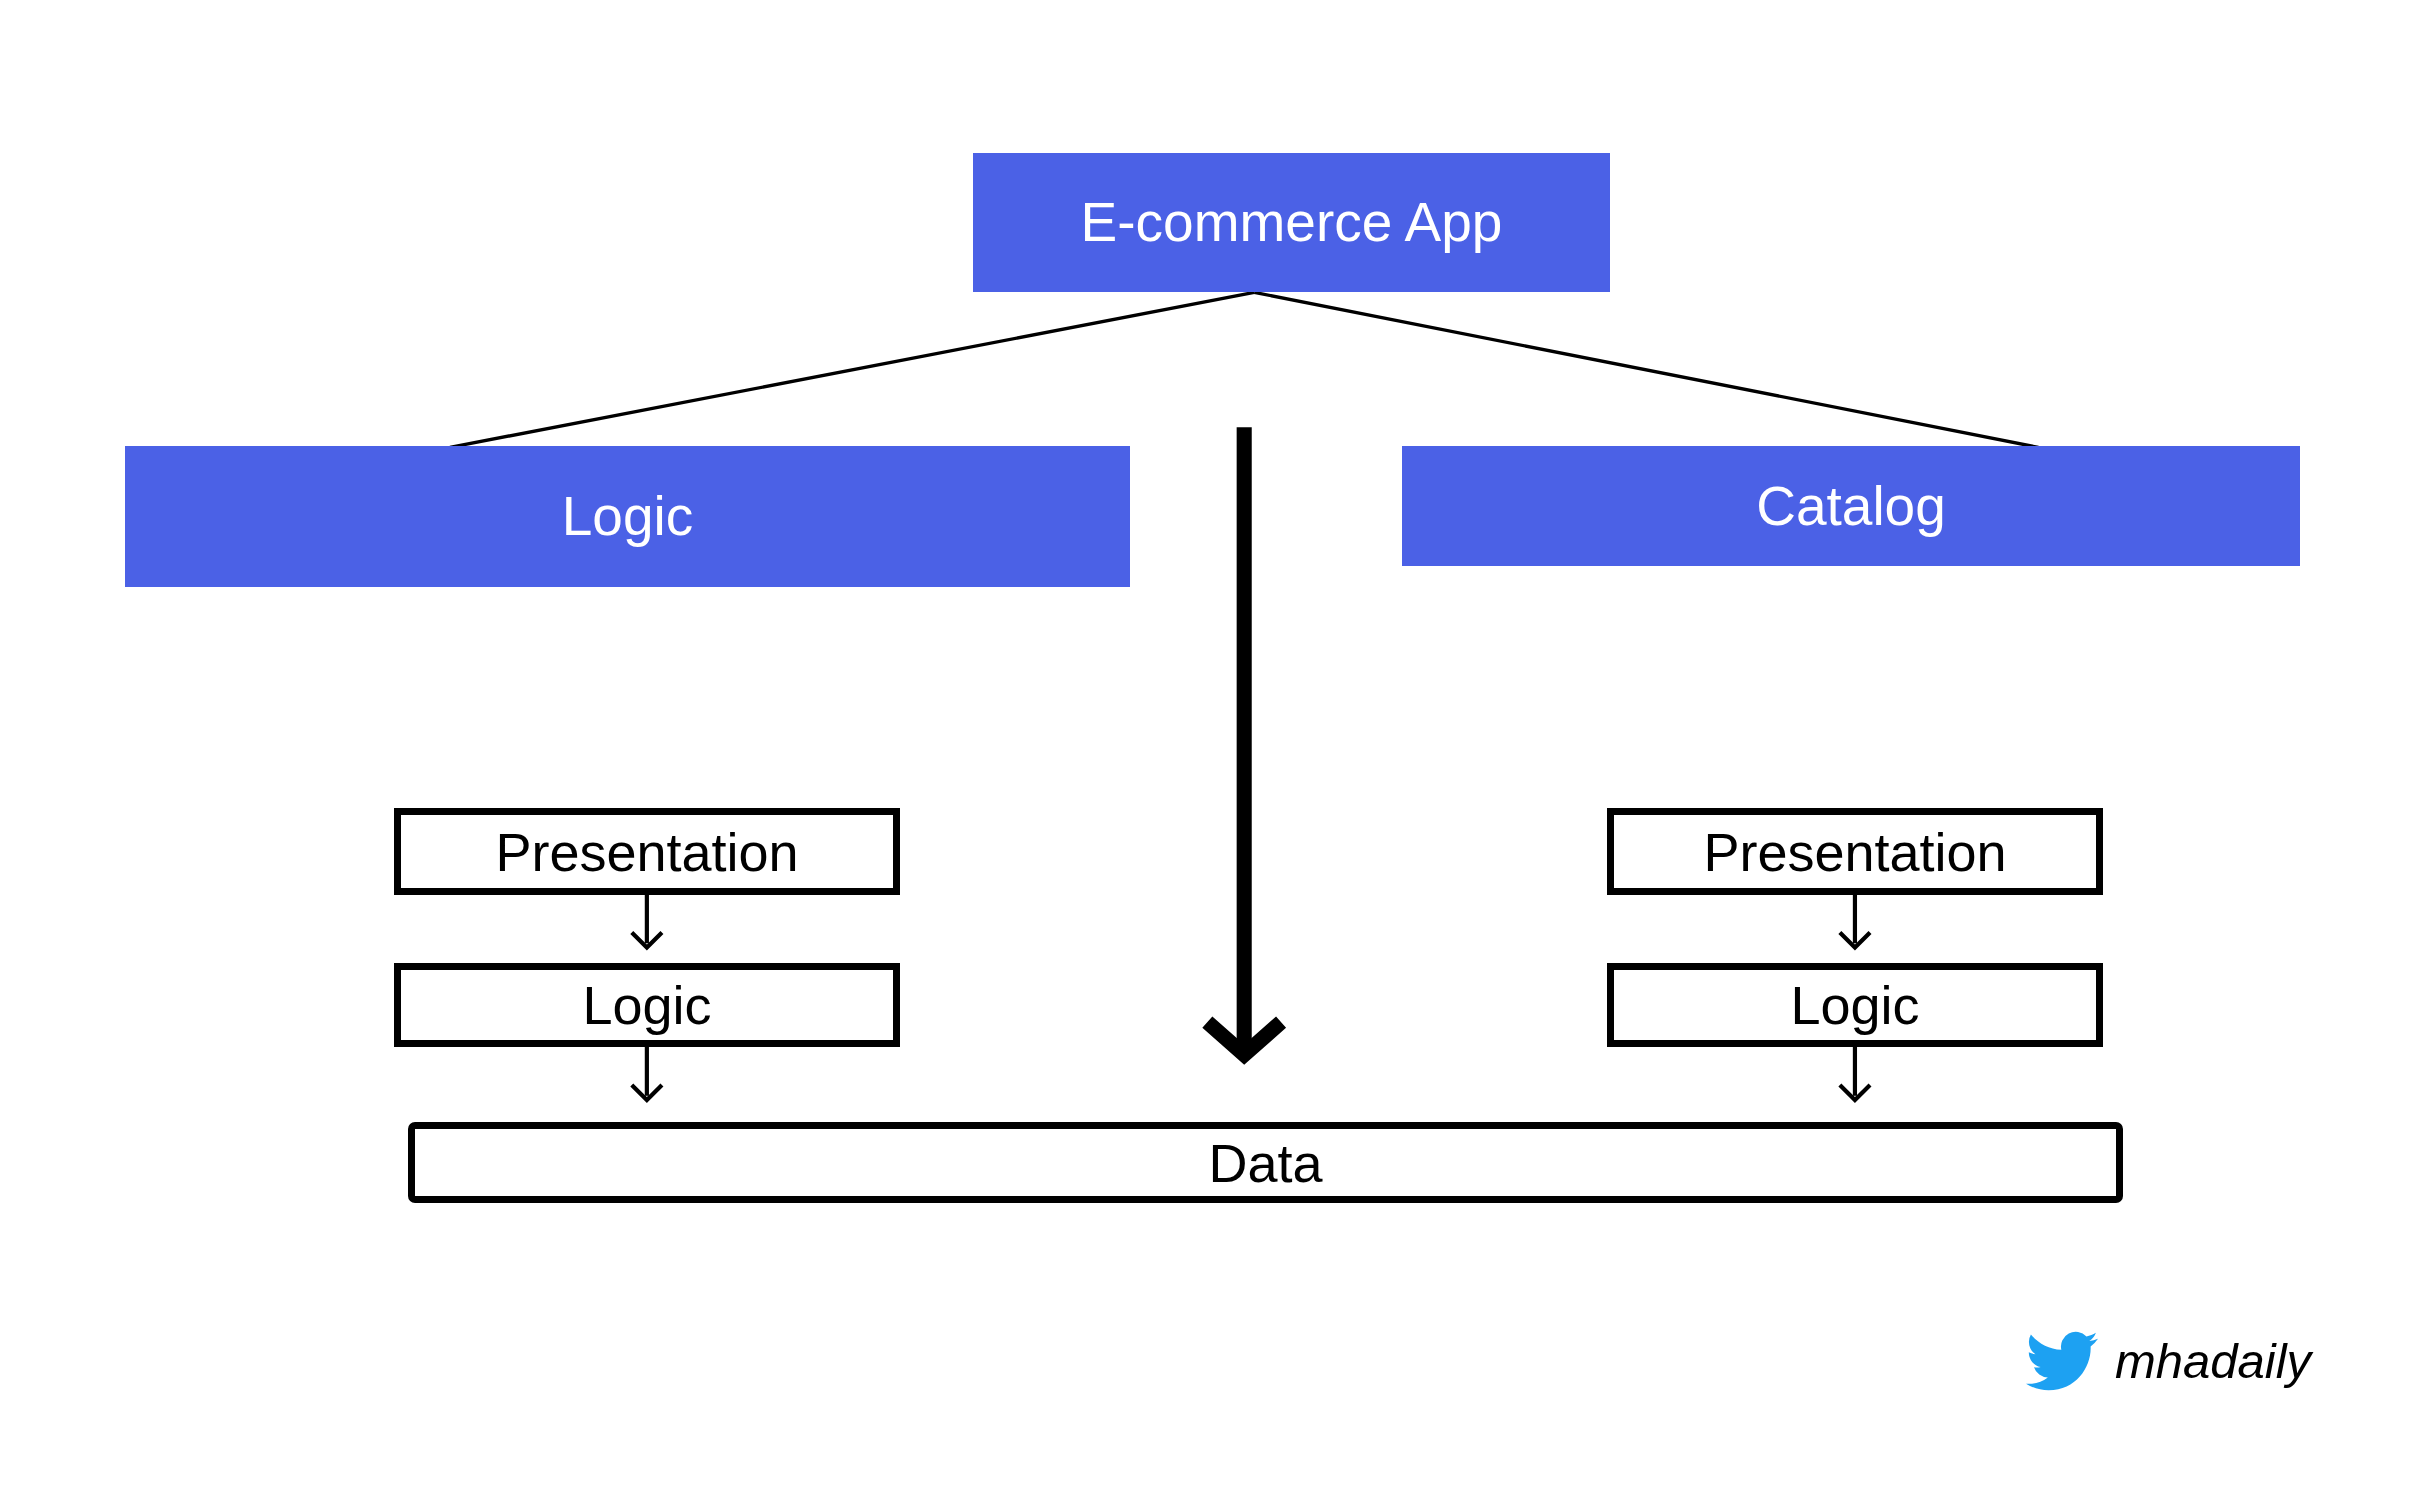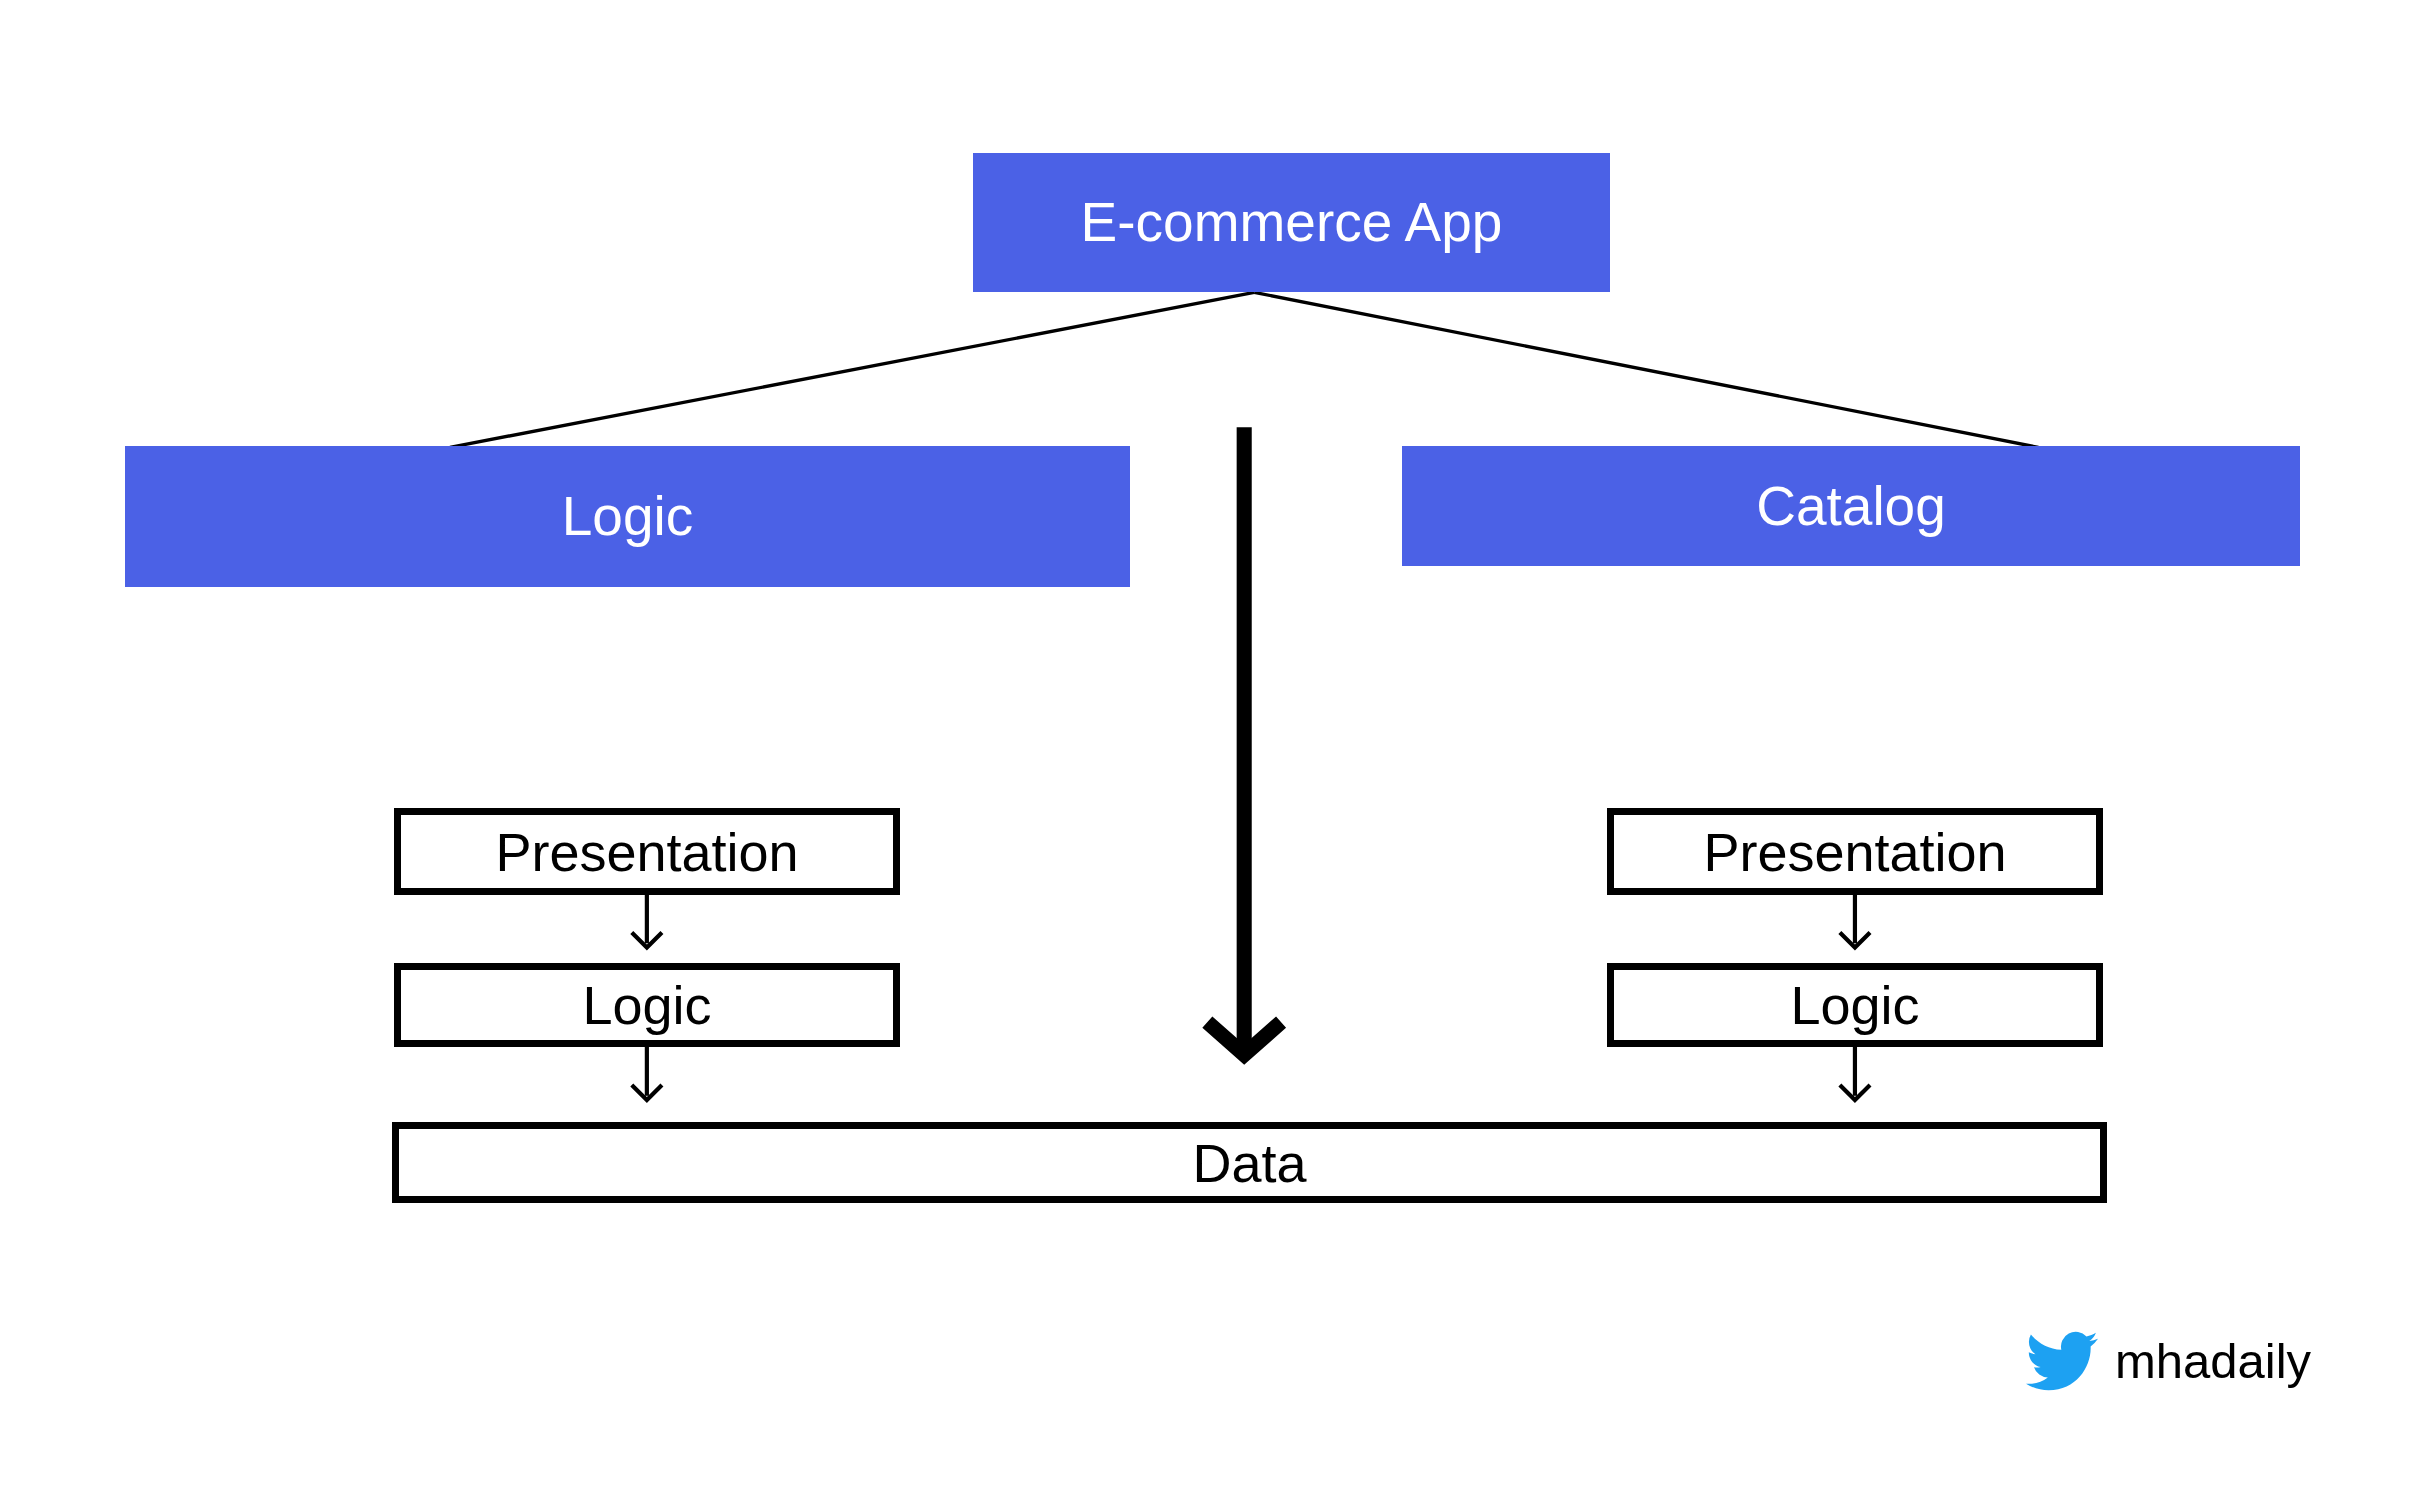--- a/index.html
+++ b/index.html
@@ -47,30 +47,31 @@
   }
   
   #node-root     { left: 973px; top: 153px;  width: 637px;  height: 139px; }
   #node-sales    { left: 125px;  top: 446px;  width: 1005px; height: 141px; }
   #node-catalog  { left: 1402px; top: 446px;  width: 898px; height: 120px; }
   
   #node-presentation-left  { left: 394px;  top: 799px;  width: 506px;  height: 87px; }
   #node-logic-left         { left: 394px;  top: 954px; width: 506px;  height: 84px; }
   #node-presentation-right { left: 1607px; top: 799px;  width: 496px;  height: 87px; }
   #node-logic-right        { left: 1607px; top: 954px; width: 496px;  height: 84px; }
-  #node-data               { left: 392px;  top: 1113px; width: 1715px; height: 81px;  }
+  #node-data               { left: 408px;  top: 1113px; width: 1715px; height: 81px; border-radius: 7px;  }
   
   #attribution {
     position: absolute;
     left: 2026px;
     top: 1326px;
     height: 70px;
     display: flex;
     align-items: center;
     gap: 17px;
+    font-style: italic;
   }
   #attribution .handle {
     font-size: 49px;
     color: #000000;
     line-height: 1;
   }
   #attribution svg { display: block; }
 </style>
 </head>
 <body>

